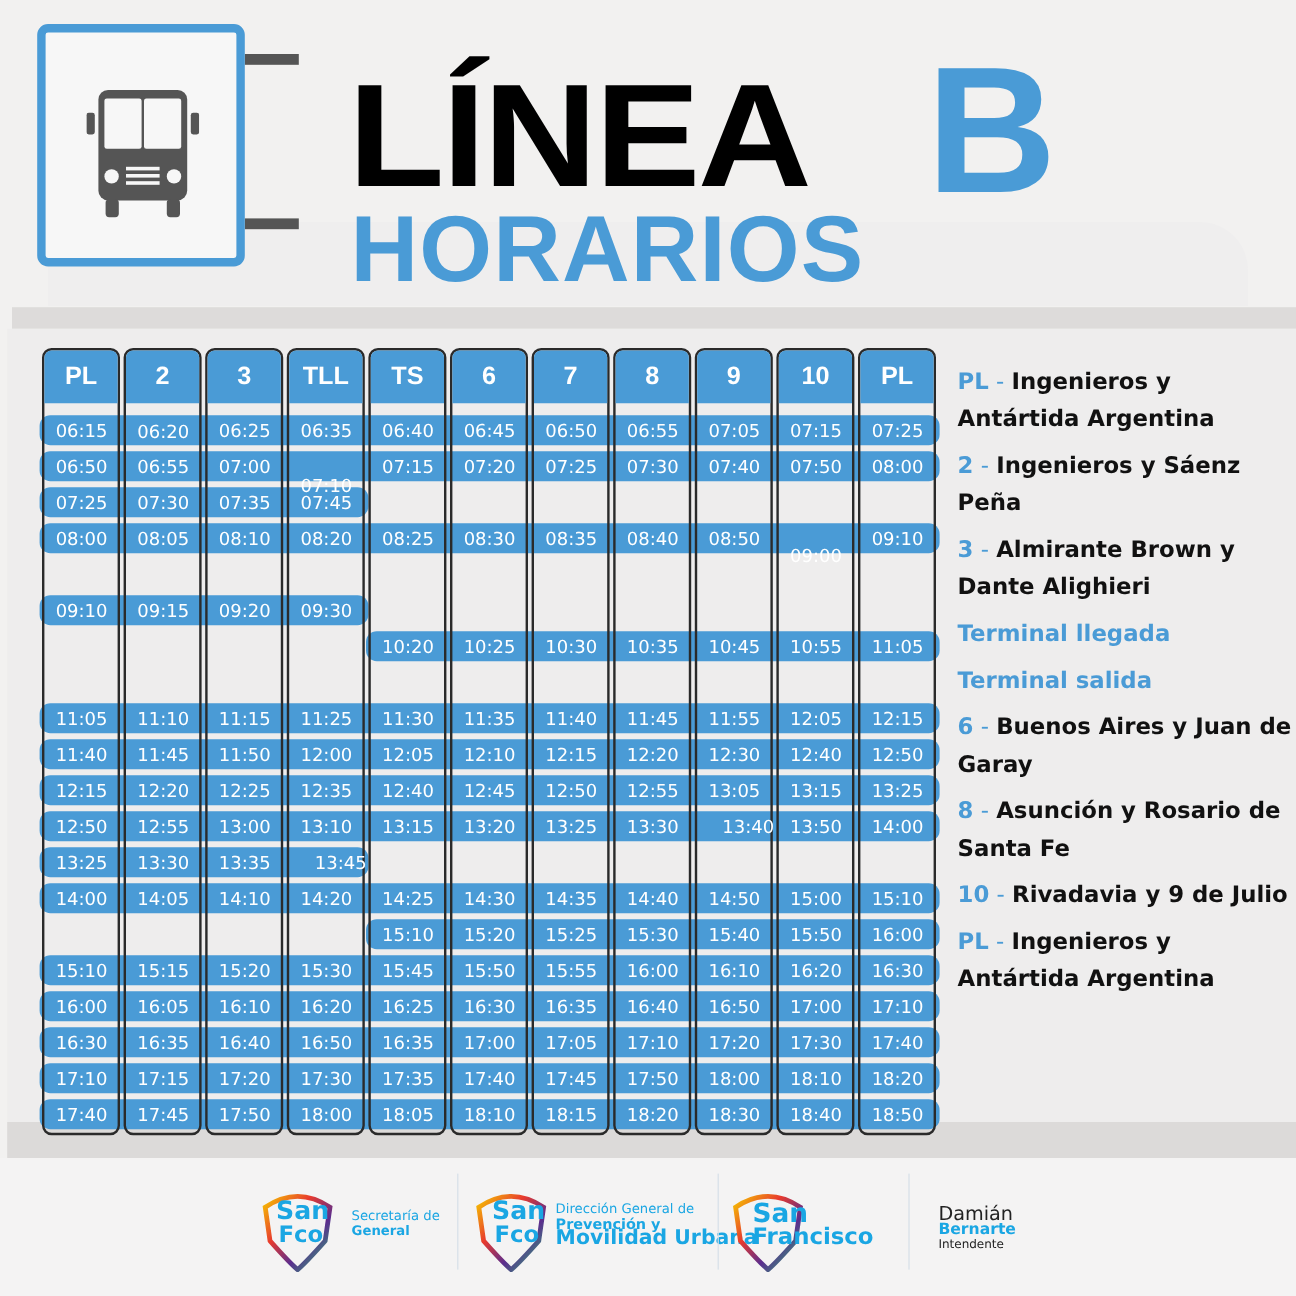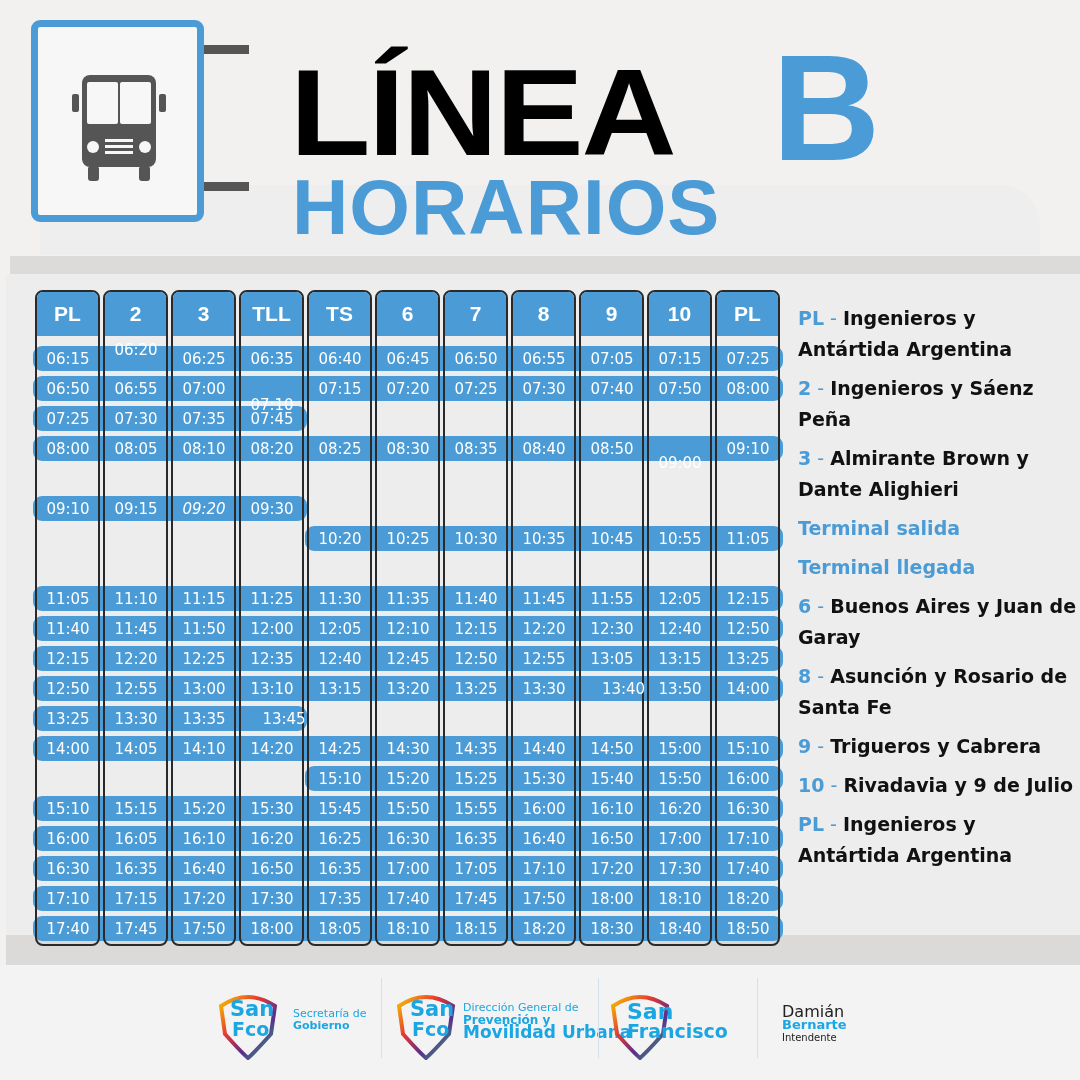--- a/index.html
+++ b/index.html
@@ -161,21 +161,21 @@
     <div class="col-head" style="left: 410px;">7</div>
     <div class="col-frame" style="left: 476px;"></div>
     <div class="col-head" style="left: 478px;">8</div>
     <div class="col-frame" style="left: 544px;"></div>
     <div class="col-head" style="left: 546px;">9</div>
     <div class="col-frame" style="left: 612px;"></div>
     <div class="col-head" style="left: 614px;">10</div>
     <div class="col-frame" style="left: 680px;"></div>
     <div class="col-head" style="left: 682px;">PL</div>
     <div class="cell" style="left: 0px; top: 56px;">06:15</div>
-    <div class="cell" style="left: 68px; top: 47px;">06:20</div>
+    <div class="cell" style="left: 68px; top: 57px;">06:20</div>
     <div class="cell" style="left: 136px; top: 56px;">06:25</div>
     <div class="cell" style="left: 204px; top: 56px;">06:35</div>
     <div class="cell" style="left: 272px; top: 56px;">06:40</div>
     <div class="cell" style="left: 340px; top: 56px;">06:45</div>
     <div class="cell" style="left: 408px; top: 56px;">06:50</div>
     <div class="cell" style="left: 476px; top: 56px;">06:55</div>
     <div class="cell" style="left: 544px; top: 56px;">07:05</div>
     <div class="cell" style="left: 612px; top: 56px;">07:15</div>
     <div class="cell" style="left: 680px; top: 56px;">07:25</div>
     <div class="cell" style="left: 0px; top: 86px;">06:50</div>
@@ -199,21 +199,21 @@
     <div class="cell" style="left: 204px; top: 146px;">08:20</div>
     <div class="cell" style="left: 272px; top: 146px;">08:25</div>
     <div class="cell" style="left: 340px; top: 146px;">08:30</div>
     <div class="cell" style="left: 408px; top: 146px;">08:35</div>
     <div class="cell" style="left: 476px; top: 146px;">08:40</div>
     <div class="cell" style="left: 544px; top: 146px;">08:50</div>
     <div class="cell" style="left: 612px; top: 160px;">09:00</div>
     <div class="cell" style="left: 680px; top: 146px;">09:10</div>
     <div class="cell" style="left: 0px; top: 206px;">09:10</div>
     <div class="cell" style="left: 68px; top: 206px;">09:15</div>
-    <div class="cell" style="left: 136px; top: 206px; font-style: italic;">09:20</div>
+    <div class="cell" style="left: 136px; top: 206px;">09:20</div>
     <div class="cell" style="left: 204px; top: 206px;">09:30</div>
     <div class="cell" style="left: 272px; top: 236px;">10:20</div>
     <div class="cell" style="left: 340px; top: 236px;">10:25</div>
     <div class="cell" style="left: 408px; top: 236px;">10:30</div>
     <div class="cell" style="left: 476px; top: 236px;">10:35</div>
     <div class="cell" style="left: 544px; top: 236px;">10:45</div>
     <div class="cell" style="left: 612px; top: 236px;">10:55</div>
     <div class="cell" style="left: 680px; top: 236px;">11:05</div>
     <div class="cell" style="left: 0px; top: 296px;">11:05</div>
     <div class="cell" style="left: 68px; top: 296px;">11:10</div>
@@ -335,46 +335,45 @@
     <div class="cell" style="left: 476px; top: 626px;">18:20</div>
     <div class="cell" style="left: 544px; top: 626px;">18:30</div>
     <div class="cell" style="left: 612px; top: 626px;">18:40</div>
     <div class="cell" style="left: 680px; top: 626px;">18:50</div>
   </div>
 
 <div class="legend" id="legend">
     <div class="item"><span class="code">PL</span><span class="dash"> - </span><span>Ingenieros y Antártida Argentina</span></div>
     <div class="item"><span class="code">2</span><span class="dash"> - </span><span>Ingenieros y Sáenz Peña</span></div>
     <div class="item"><span class="code">3</span><span class="dash"> - </span><span>Almirante Brown y Dante Alighieri</span></div>
+    <div class="item"><span class="blue">Terminal llegada</span></div>
     <div class="item"><span class="blue">Terminal salida</span></div>
-    <div class="item"><span class="blue">Terminal llegada</span></div>
     <div class="item"><span class="code">6</span><span class="dash"> - </span><span>Buenos Aires y Juan de Garay</span></div>
     <div class="item"><span class="code">8</span><span class="dash"> - </span><span>Asunción y Rosario de Santa Fe</span></div>
-    <div class="item"><span class="code">9</span><span class="dash"> - </span><span>Trigueros y Cabrera</span></div>
     <div class="item"><span class="code">10</span><span class="dash"> - </span><span>Rivadavia y 9 de Julio</span></div>
     <div class="item"><span class="code">PL</span><span class="dash"> - </span><span>Ingenieros y Antártida Argentina</span></div>
   </div>
 
 <div>
   <svg class="shield" style="left:215px;top:988px" width="66" height="72" viewBox="0 0 66 72">
     <defs>
         <linearGradient id="rg" x1="0" y1="0" x2="1" y2="1">
       <stop offset="0" stop-color="#f5c400"></stop>
           <stop offset="0.35" stop-color="#e83a2e"></stop>
       <stop offset="0.65" stop-color="#5b2d8e"></stop>
           <stop offset="1" stop-color="#2bb673"></stop>
         </linearGradient>
       </defs>
     <path d="M6 18 Q33 0 60 18 L56 46 Q40 64 33 70 Q26 64 10 46 Z" fill="none" stroke="url(#rg)" stroke-width="4"></path>
   </svg>
   <div class="shield-text" style="left:230px;top:1000px;font-size:21px">San</div>
   <div class="shield-text" style="left:232px;top:1020px;font-size:19px">Fco</div>
   <div class="logo-label" style="left:293px;top:1008px">
     <div>Secretaría de</div>
-    <div style="font-weight:bold">Gobierno</div>
+    <div style="font-weight:bold">General</div>
   </div>
 </div>
 <div class="vsep" style="left:381px"></div>
 
 <div>
   <svg class="shield" style="left:393px;top:988px" width="66" height="72" viewBox="0 0 66 72">
     <path d="M6 18 Q33 0 60 18 L56 46 Q40 64 33 70 Q26 64 10 46 Z" fill="none" stroke="url(#rg)" stroke-width="4"></path>
   </svg>
   <div class="shield-text" style="left:410px;top:1000px;font-size:21px">San</div>
   <div class="shield-text" style="left:412px;top:1020px;font-size:19px">Fco</div>

